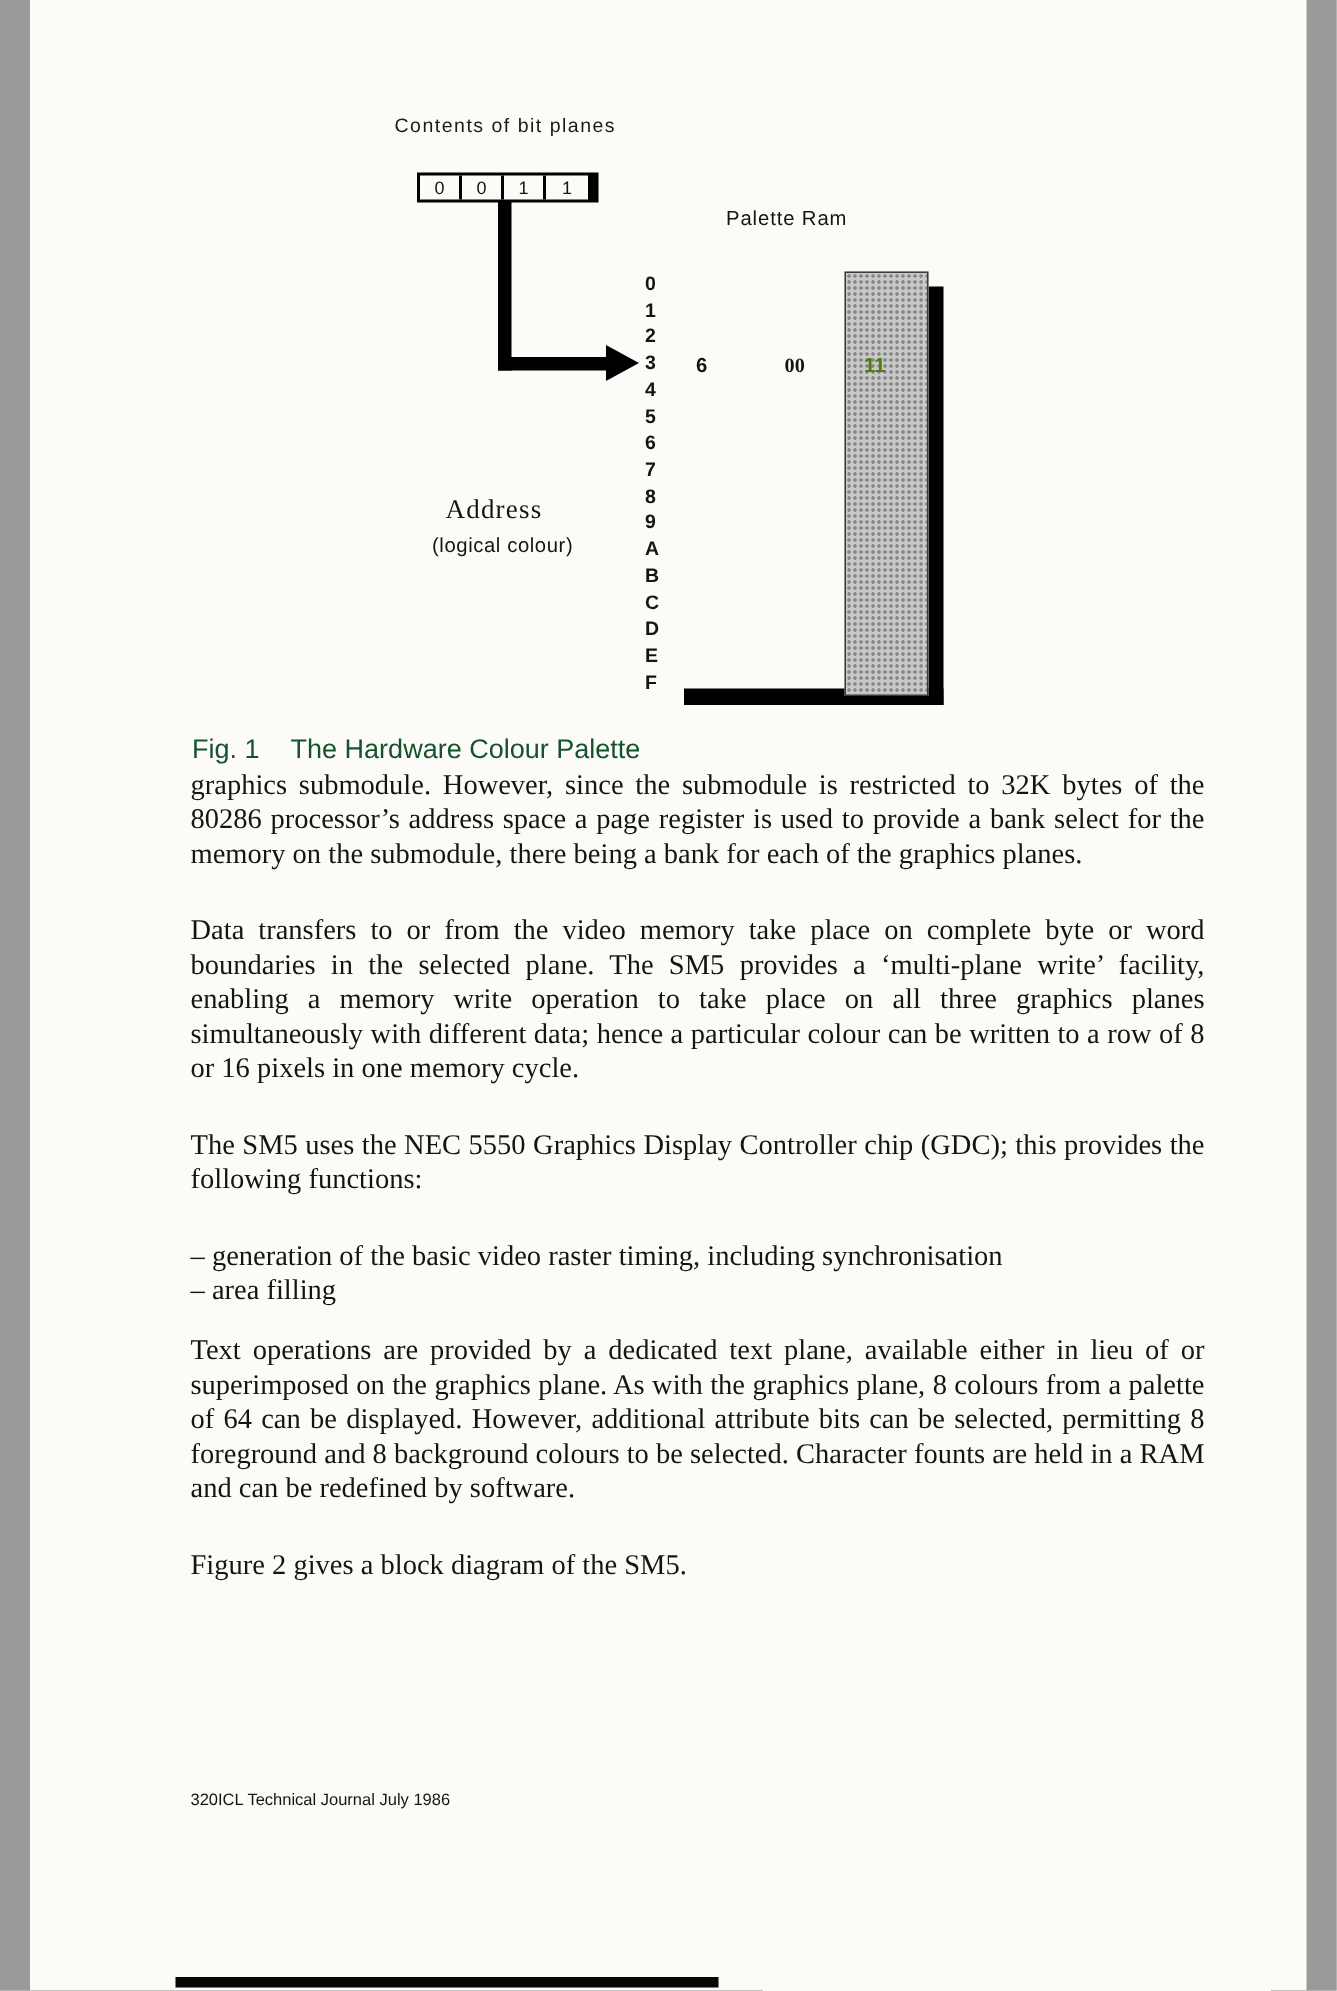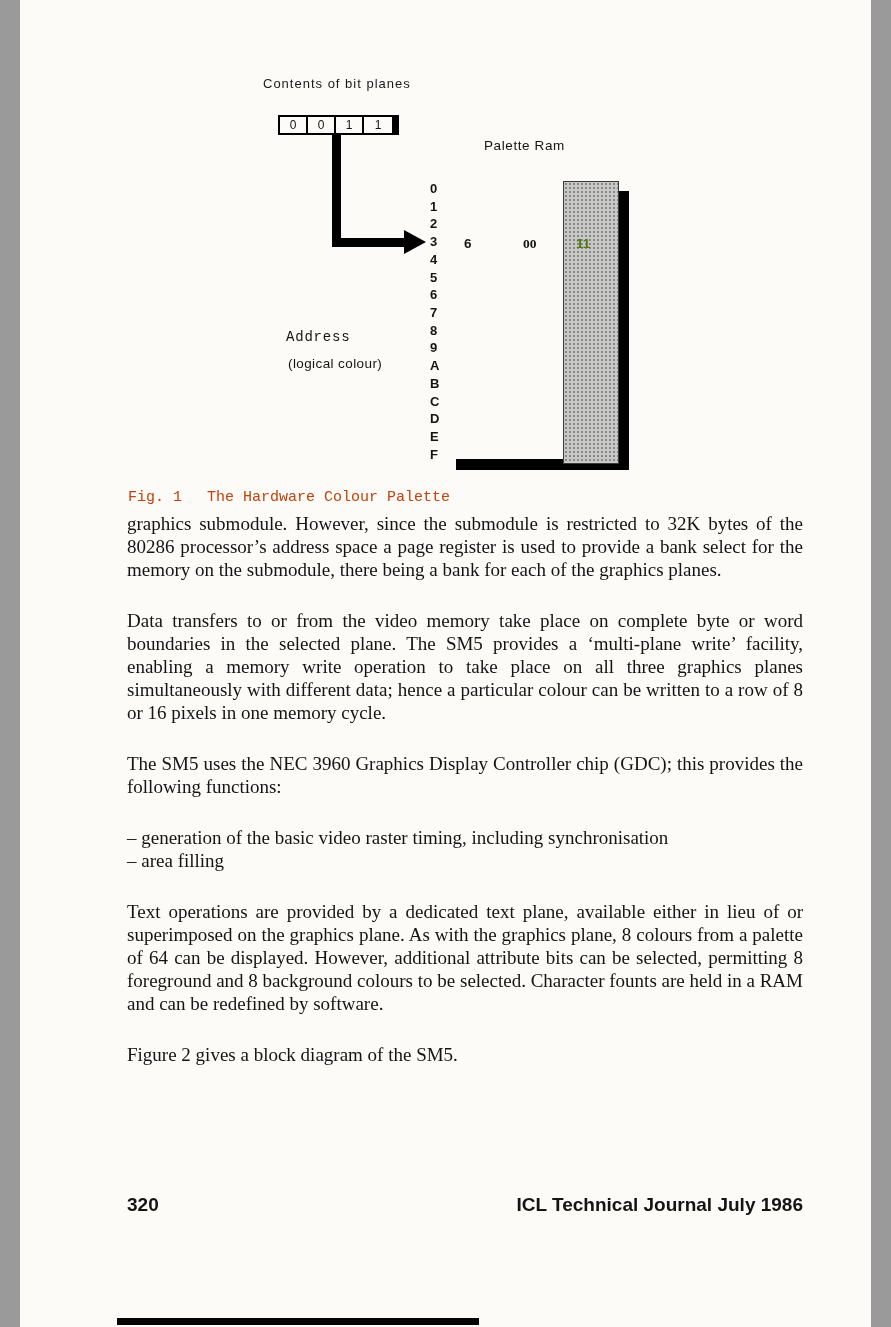--- a/index.html
+++ b/index.html
@@ -69,51 +69,51 @@
     background-color:#c8c8c6;
     background-image:radial-gradient(#87878a 1px, transparent 1.25px);
     background-size:4px 4px;
     border:1px solid #3a3a3a;
     z-index:2;
   }
   .shadow-right  { position:absolute; left:599px; top:191px; width:10px; height:279px; background:#000; z-index:1; }
   .shadow-bottom { position:absolute; left:436px; top:459px; width:173px; height:11px; background:#000; z-index:1; }
 
   .address-label {
-    position:absolute; left:266px; top:329px;
-    font-family:Liberation Mono, monospace; font-size:14px; letter-spacing:0.8px;
+    position:absolute; left:277px; top:329px;
+    font-family:Liberation Serif, serif; font-size:18px; letter-spacing:0.8px;
   }
   .address-sublabel {
     position:absolute; left:268px; top:356px;
     font-family:"Liberation Sans", sans-serif; font-size:13.5px; letter-spacing:0.4px;
   }
 
   .caption {
     position:absolute; left:108px; top:489px;
-    font-family:Liberation Mono, monospace;
-    font-size:15px; color:#c2410c;
+    font-family:Liberation Sans, sans-serif;
+    font-size:18px; color:#14532d;
   }
   .caption .fig-no { margin-right:16px; }
 
   
   .body-text {
     position:absolute; left:107px; top:512px; width:676px;
     font-size:19px; line-height:23px;
     text-align:justify;
   }
   .body-text p { margin-bottom:28px; }
-  .bullets { list-style:none; margin-bottom:28px; text-align:left; }
+  .bullets { list-style:none; margin-bottom:17px; text-align:left; }
   .bullets li { line-height:23px; }
 
   
   .footer {
     position:absolute; left:107px; top:1194px; width:676px;
-    display:flex; justify-content:space-between;
+    display:flex; 
     font-family:"Liberation Sans", sans-serif;
-    font-size:19px; font-weight:bold;
+    font-size:11px; font-weight:normal;
   }
 
   .scan-bar { position:absolute; left:97px; top:1318px; width:362px; height:7px; background:#050505; }
 </style>
 </head>
 <body>
 
 <div class="page">
 
   <div>
@@ -165,21 +165,21 @@
   </div>
 
   <div class="caption">
     <span class="fig-no">Fig. 1</span>
     <span>The Hardware Colour Palette</span>
   </div>
 
   <div class="body-text">
     <p>graphics submodule. However, since the submodule is restricted to 32K bytes of the 80286 processor’s address space a page register is used to provide a bank select for the memory on the submodule, there being a bank for each of the graphics planes.</p>
     <p>Data transfers to or from the video memory take place on complete byte or word boundaries in the selected plane. The SM5 provides a ‘multi-plane write’ facility, enabling a memory write operation to take place on all three graphics planes simultaneously with different data; hence a particular colour can be written to a row of 8 or 16 pixels in one memory cycle.</p>
-    <p>The SM5 uses the NEC 3960 Graphics Display Controller chip (GDC); this provides the following functions:</p>
+    <p>The SM5 uses the NEC 5550 Graphics Display Controller chip (GDC); this provides the following functions:</p>
     <ul class="bullets">
       <li>–  generation of the basic video raster timing, including synchronisation</li>
       <li>–  area filling</li>
     </ul>
     <p>Text operations are provided by a dedicated text plane, available either in lieu of or superimposed on the graphics plane. As with the graphics plane, 8 colours from a palette of 64 can be displayed. However, additional attribute bits can be selected, permitting 8 foreground and 8 background colours to be selected. Character founts are held in a RAM and can be redefined by software.</p>
     <p>Figure 2 gives a block diagram of the SM5.</p>
   </div>
 
   <div class="footer">
     <span>320</span>

